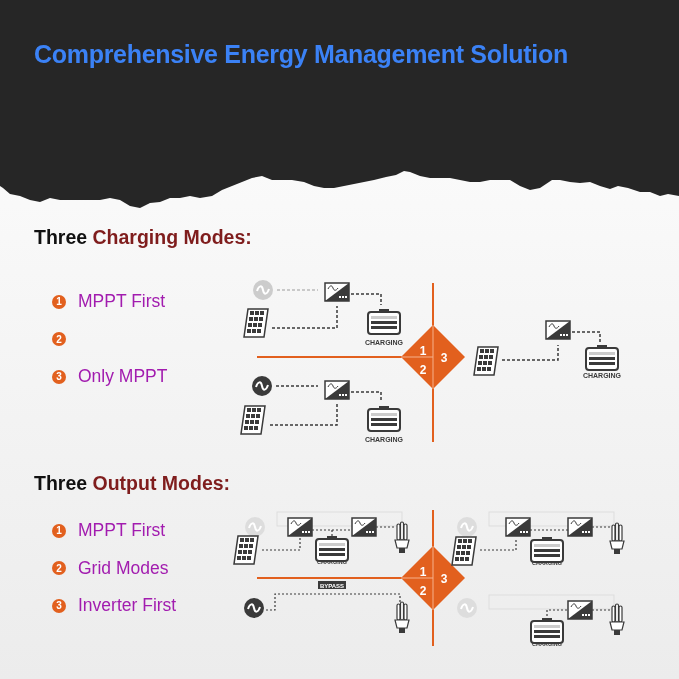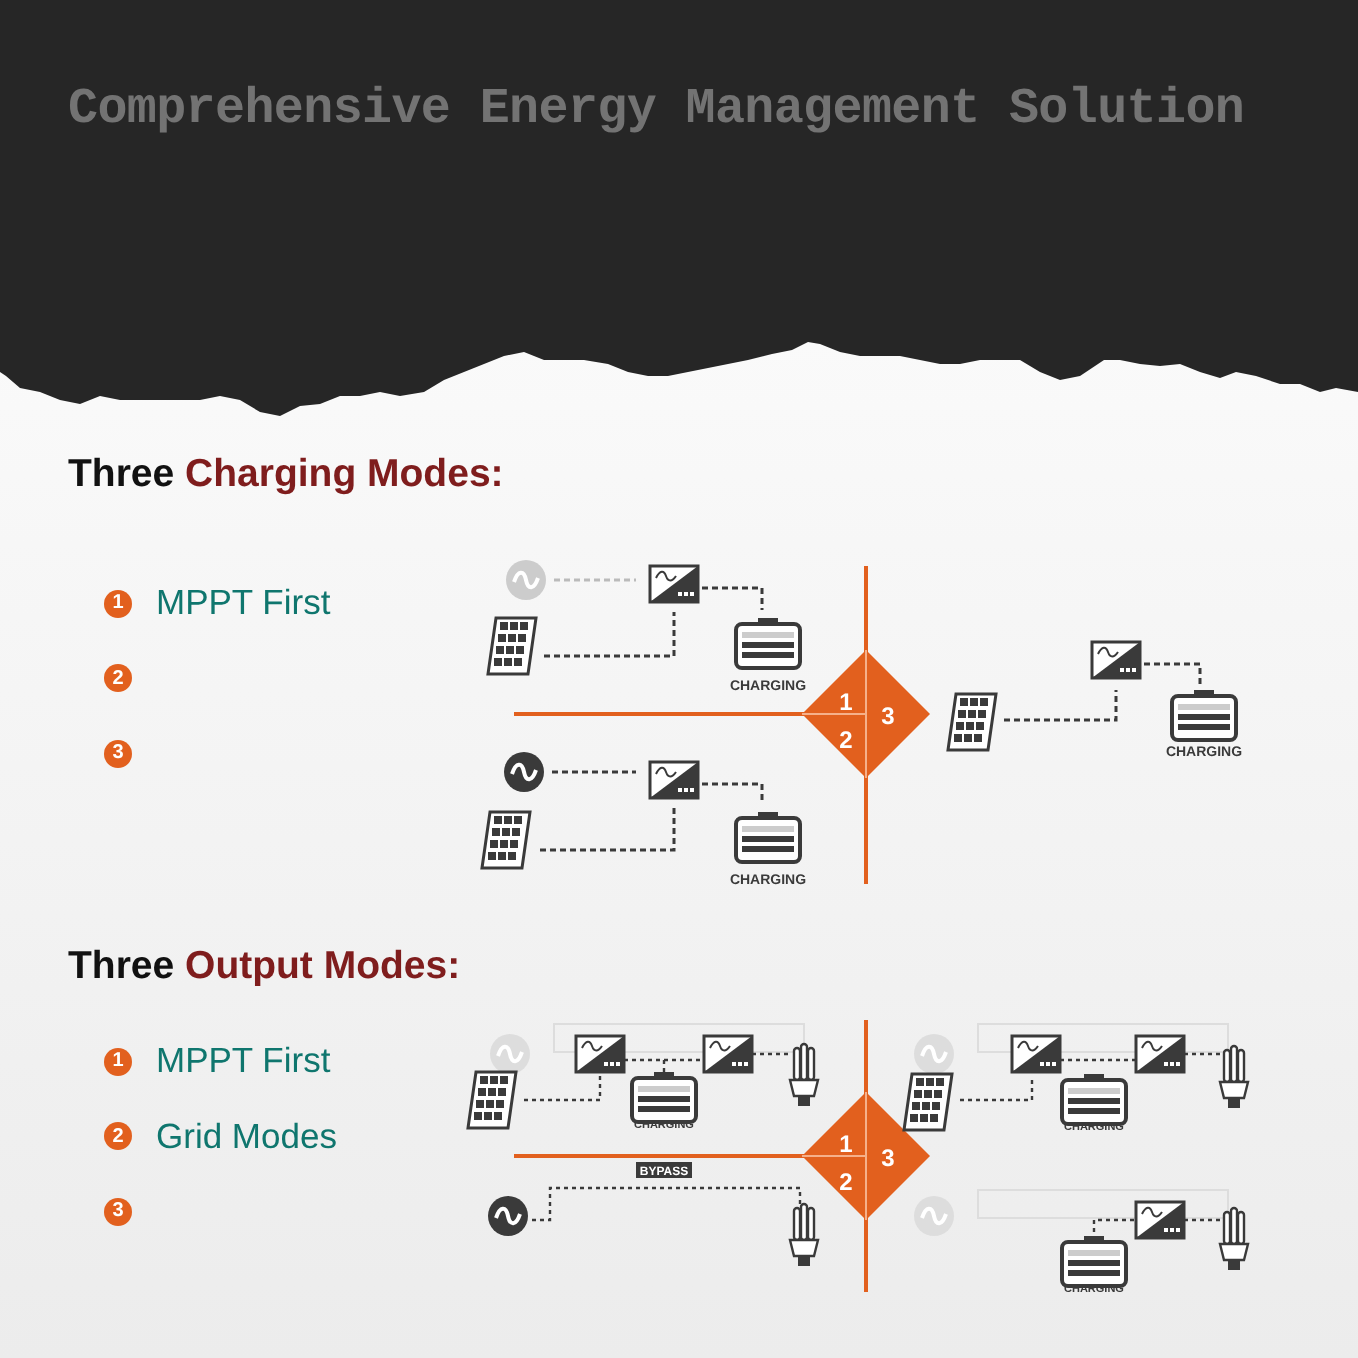--- a/index.html
+++ b/index.html
@@ -1,31 +1,31 @@
 <!DOCTYPE html>
 <html><head>
 <meta charset="utf-8">
 <style>
   html,body{margin:0;padding:0;}
   body{width:679px;height:679px;overflow:hidden;position:relative;
     font-family:"Liberation Sans",sans-serif;
     background:linear-gradient(180deg,#ffffff 0%,#f7f7f7 40%,#ececec 100%);}
   .hero{position:absolute;left:0;top:0;width:679px;height:215px;}
   .hero svg{position:absolute;left:0;top:0;}
-  .hero-title{position:absolute;left:34px;top:40px;color:#737373;font-weight:bold;
-    font-size:25px;letter-spacing:-0.3px;white-space:nowrap;font-family:Liberation Mono, monospace;}
+  .hero-title{position:absolute;left:34px;top:40px;color:#3b82f6;font-weight:bold;
+    font-size:25px;letter-spacing:-0.3px;white-space:nowrap;}
   .hero-sub{position:absolute;left:34px;top:81px;width:620px;color:#fff;
     font-size:18.5px;line-height:27px;}
   .section-title{position:absolute;left:34px;font-weight:bold;font-size:19.5px;color:#111;white-space:nowrap;}
   .section-title .accent{color:#7f1d1d;}
   .mode-list{position:absolute;left:52px;}
   .mode-item{display:flex;align-items:center;height:37.5px;}
   .num-badge{width:14px;height:14px;border-radius:50%;background:#e2601e;color:#fff;
     font-size:10px;font-weight:bold;display:flex;align-items:center;justify-content:center;margin-right:12px;}
-  .mode-label{font-size:17.5px;color:#0f766e;}
+  .mode-label{font-size:17.5px;color:#a21caf;}
   .diagram{position:absolute;left:0;top:0;}
   .lbl{font-family:"Liberation Sans",sans-serif;font-weight:bold;}
 </style>
 </head>
 <body>
 
 <div class="hero">
   <svg width="679" height="215">
     <path d="M0,0 H679 V196 L668,194 660,196 650,192 640,192 628,188 618,186 610,189 600,186 590,182 580,183 570,182 560,180 552,180 540,188 530,190 520,186 510,180 500,180 490,180 480,182 470,182 460,180 450,178 440,178 430,178 420,176 410,172 404,171 396,175 386,177 374,180 364,182 354,184 344,186 334,188 324,188 314,186 304,182 292,180 282,180 272,180 262,176 252,178 242,182 232,186 222,190 212,196 200,198 190,196 180,198 170,198 160,202 150,203 140,208 130,206 120,200 110,198 100,200 90,200 80,200 70,200 60,200 50,198 40,202 30,200 20,196 10,194 3,188 0,186 Z" fill="#262626"></path>
   </svg>
@@ -38,37 +38,39 @@
 <div class="mode-list" style="top:283px">
   <div class="mode-item">
     <span class="num-badge">1</span>
     <span class="mode-label">MPPT First</span>
   </div>
   <div class="mode-item">
     <span class="num-badge">2</span>
   </div>
   <div class="mode-item">
     <span class="num-badge">3</span>
+    <span class="mode-label">Only MPPT</span>
   </div>
 </div>
 
 <div class="section-title" style="top:472px">
   <span>Three </span><span class="accent">Output Modes</span><span class="accent">:</span>
 </div>
 <div class="mode-list" style="top:512px">
   <div class="mode-item">
     <span class="num-badge">1</span>
     <span class="mode-label">MPPT First</span>
   </div>
   <div class="mode-item">
     <span class="num-badge">2</span>
     <span class="mode-label">Grid Modes</span>
   </div>
   <div class="mode-item">
     <span class="num-badge">3</span>
+    <span class="mode-label">Inverter First</span>
   </div>
 </div>
 
 <svg class="diagram" width="679" height="679">
   <defs>
     <g id="sine">
       <circle cx="0" cy="0" r="10"></circle>
       <path d="M-6,1 C-4,-5 -1,-5 0,0 C1,5 4,5 6,-1" fill="none" stroke="#fff" stroke-width="2"></path>
     </g>
     <g id="solar">

